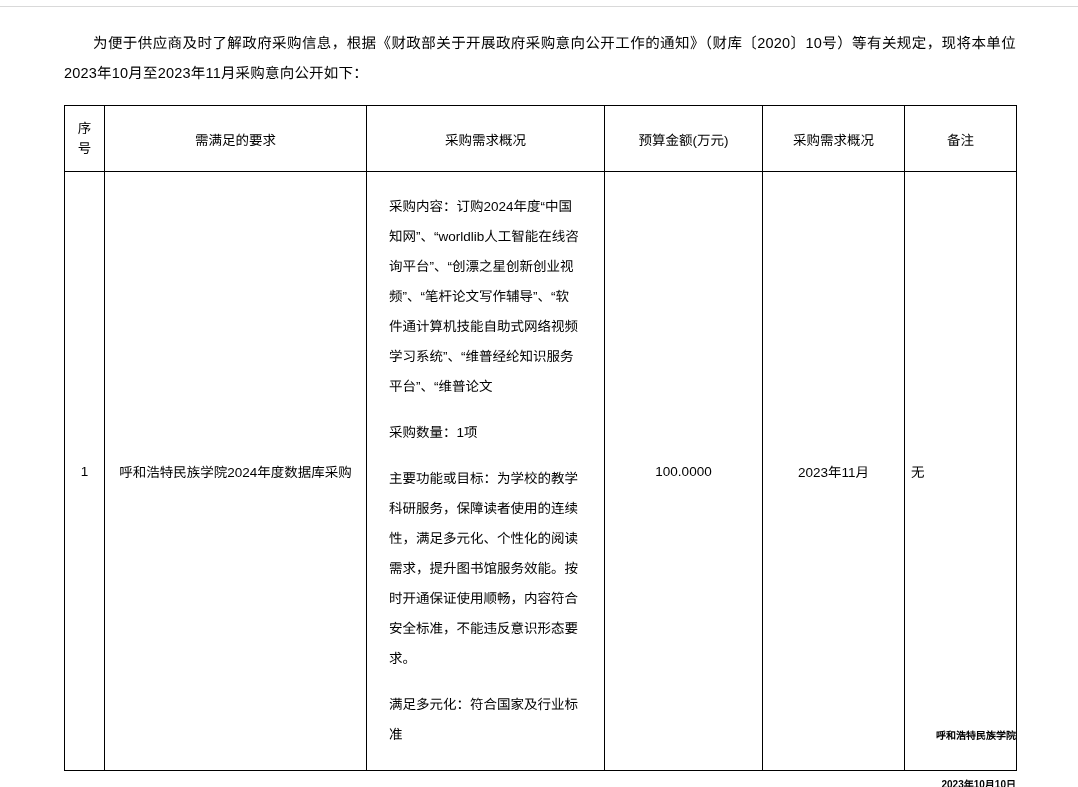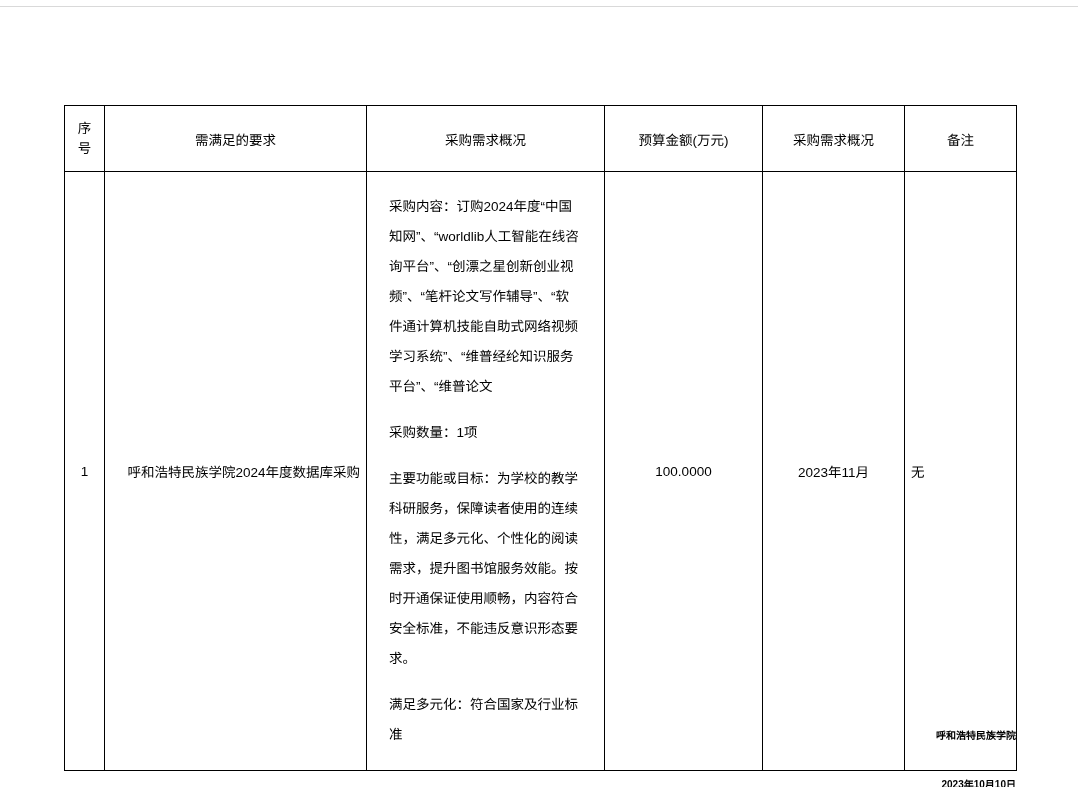--- a/index.html
+++ b/index.html
@@ -69,21 +69,21 @@
   .col-time { width: 142px; }
   .col-note { width: 112px; }
 
   .hdr-seq {
     line-height: 20px;
   }
   td.cell-seq, td.cell-budget, td.cell-time {
     text-align: center;
   }
   td.cell-name {
-    text-align: right;
+    text-align: center;
     padding-left: 8px;
   }
   td.cell-note {
     text-align: left;
     padding-left: 10px;
   }
   td.cell-demand {
     text-align: left;
     vertical-align: top;
     padding: 8px 8px 8px 8px;
@@ -115,20 +115,21 @@
   .sign-org { top: 727px; }
   .sign-date { top: 776px; text-decoration: underline; }
 </style>
 </head>
 <body>
 
 <div class="page">
 
   <div class="top-rule"></div>
 
+  <div class="intro">为便于供应商及时了解政府采购信息，根据《财政部关于开展政府采购意向公开工作的通知》（财库〔2020〕10号）等有关规定，现将本单位2023年10月至2023年11月采购意向公开如下：</div>
 
   <table class="purchase">
     <colgroup>
       <col class="col-seq">
       <col class="col-name">
       <col class="col-demand">
       <col class="col-budget">
       <col class="col-time">
       <col class="col-note">
     </colgroup>

